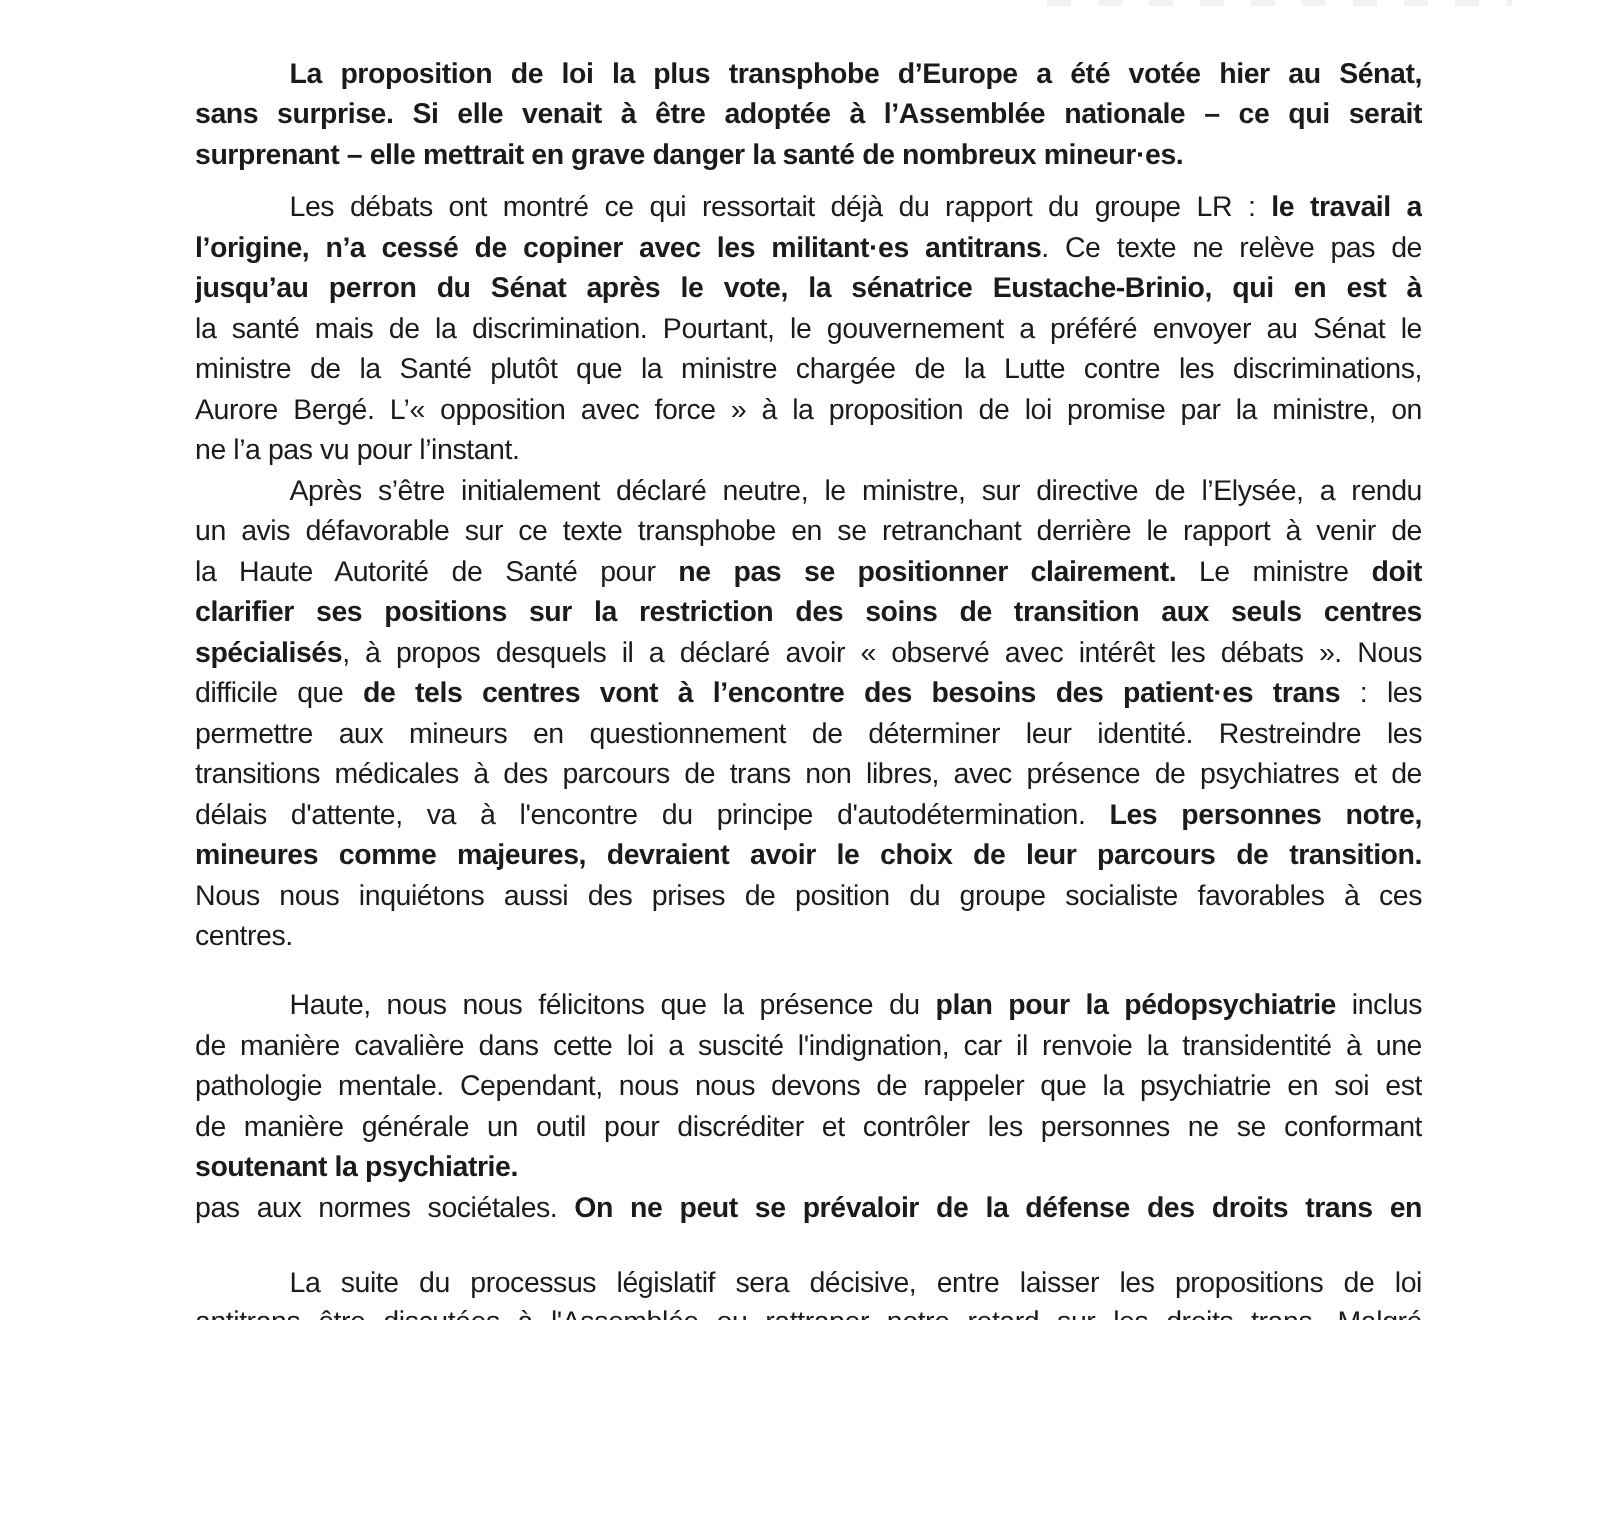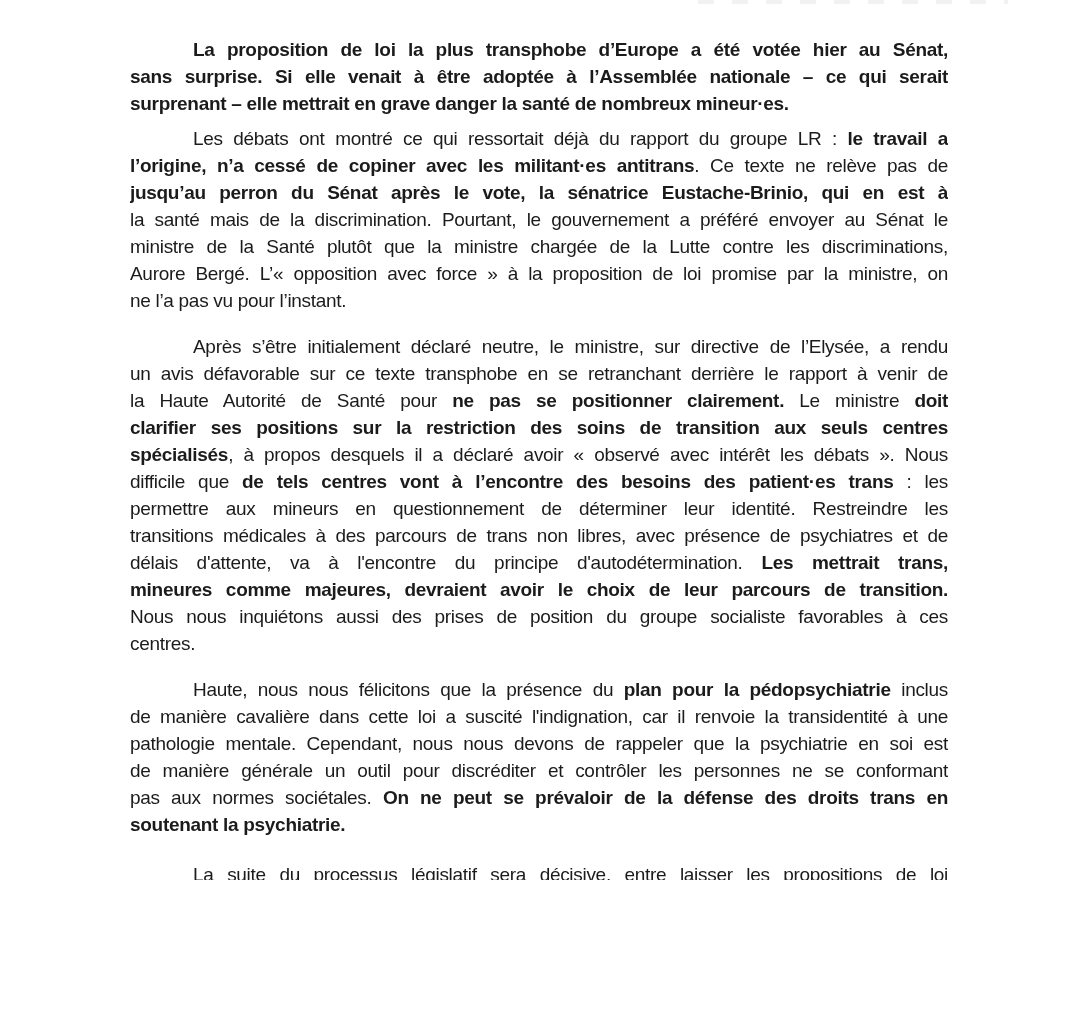--- a/index.html
+++ b/index.html
@@ -28,21 +28,21 @@
   .doc {
     position: absolute;
     left: 130px; top: 36px;
     width: 818px;
     color: #1b1b1b;
     font-size: 19px;
     letter-spacing: -0.3px;
   }
   .para { margin: 0; }
   .para:nth-child(2) { margin-top: 8px; }
-  .para:nth-child(3) { margin-top: 19px; }
+  .para:nth-child(3) { }
   .para:nth-child(4) { margin-top: 19px; }
   .para:nth-child(5) { margin-top: 24px; }
   .line {
     height: 27px; line-height: 27px;
     overflow: hidden;
     text-align: justify;
     text-align-last: justify;
   }
   .para:nth-child(5) .line { height: 26px; line-height: 26px; }
   .line.last { text-align-last: left; }
@@ -71,32 +71,32 @@
       </div>
       <div class="para">
         <div class="line indent"><span class="r">Après s’être initialement déclaré neutre, le ministre, sur directive de l’Elysée, a rendu</span></div>
         <div class="line"><span class="r">un avis défavorable sur ce texte transphobe en se retranchant derrière le rapport à venir de</span></div>
         <div class="line"><span class="r">la Haute Autorité de Santé pour </span><span class="b">ne pas se positionner clairement.</span><span class="r"> Le ministre </span><span class="b">doit</span></div>
         <div class="line"><span class="b">clarifier ses positions sur la restriction des soins de transition aux seuls centres</span></div>
         <div class="line"><span class="b">spécialisés</span><span class="r">, à propos desquels il a déclaré avoir « observé avec intérêt les débats ». Nous</span></div>
         <div class="line"><span class="r">difficile que </span><span class="b">de tels centres vont à l’encontre des besoins des patient·es trans</span><span class="r"> : les</span></div>
         <div class="line"><span class="r">permettre aux mineurs en questionnement de déterminer leur identité. Restreindre les</span></div>
         <div class="line"><span class="r">transitions médicales à des parcours de trans non libres, avec présence de psychiatres et de</span></div>
-        <div class="line"><span class="r">délais d'attente, va à l'encontre du principe d'autodétermination. </span><span class="b">Les mettrait trans,</span></div>
+        <div class="line"><span class="r">délais d'attente, va à l'encontre du principe d'autodétermination. </span><span class="b">Les personnes notre,</span></div>
         <div class="line"><span class="b">mineures comme majeures, devraient avoir le choix de leur parcours de transition.</span></div>
         <div class="line"><span class="r">Nous nous inquiétons aussi des prises de position du groupe socialiste favorables à ces</span></div>
         <div class="line last"><span class="r">centres.</span></div>
       </div>
       <div class="para">
         <div class="line indent"><span class="r">Haute, nous nous félicitons que la présence du </span><span class="b">plan pour la pédopsychiatrie</span><span class="r"> inclus</span></div>
         <div class="line"><span class="r">de manière cavalière dans cette loi a suscité l'indignation, car il renvoie la transidentité à une</span></div>
         <div class="line"><span class="r">pathologie mentale. Cependant, nous nous devons de rappeler que la psychiatrie en soi est</span></div>
         <div class="line"><span class="r">de manière générale un outil pour discréditer et contrôler les personnes ne se conformant</span></div>
+        <div class="line last"><span class="b">soutenant la psychiatrie.</span></div>
         <div class="line"><span class="r">pas aux normes sociétales. </span><span class="b">On ne peut se prévaloir de la défense des droits trans en</span></div>
-        <div class="line last"><span class="b">soutenant la psychiatrie.</span></div>
       </div>
       <div class="para">
         <div class="line indent"><span class="r">La suite du processus législatif sera décisive, entre laisser les propositions de loi</span></div>
         <div class="line"><span class="r">antitrans être discutées à l'Assemblée ou rattraper notre retard sur les droits trans. Malgré</span></div>
         <div class="line"><span class="b">accès difficile aux soins de transition et au changement d'état civil</span><span class="r">, à une</span></div>
       </div>
     </div>
 </div>
 
 </body></html>

